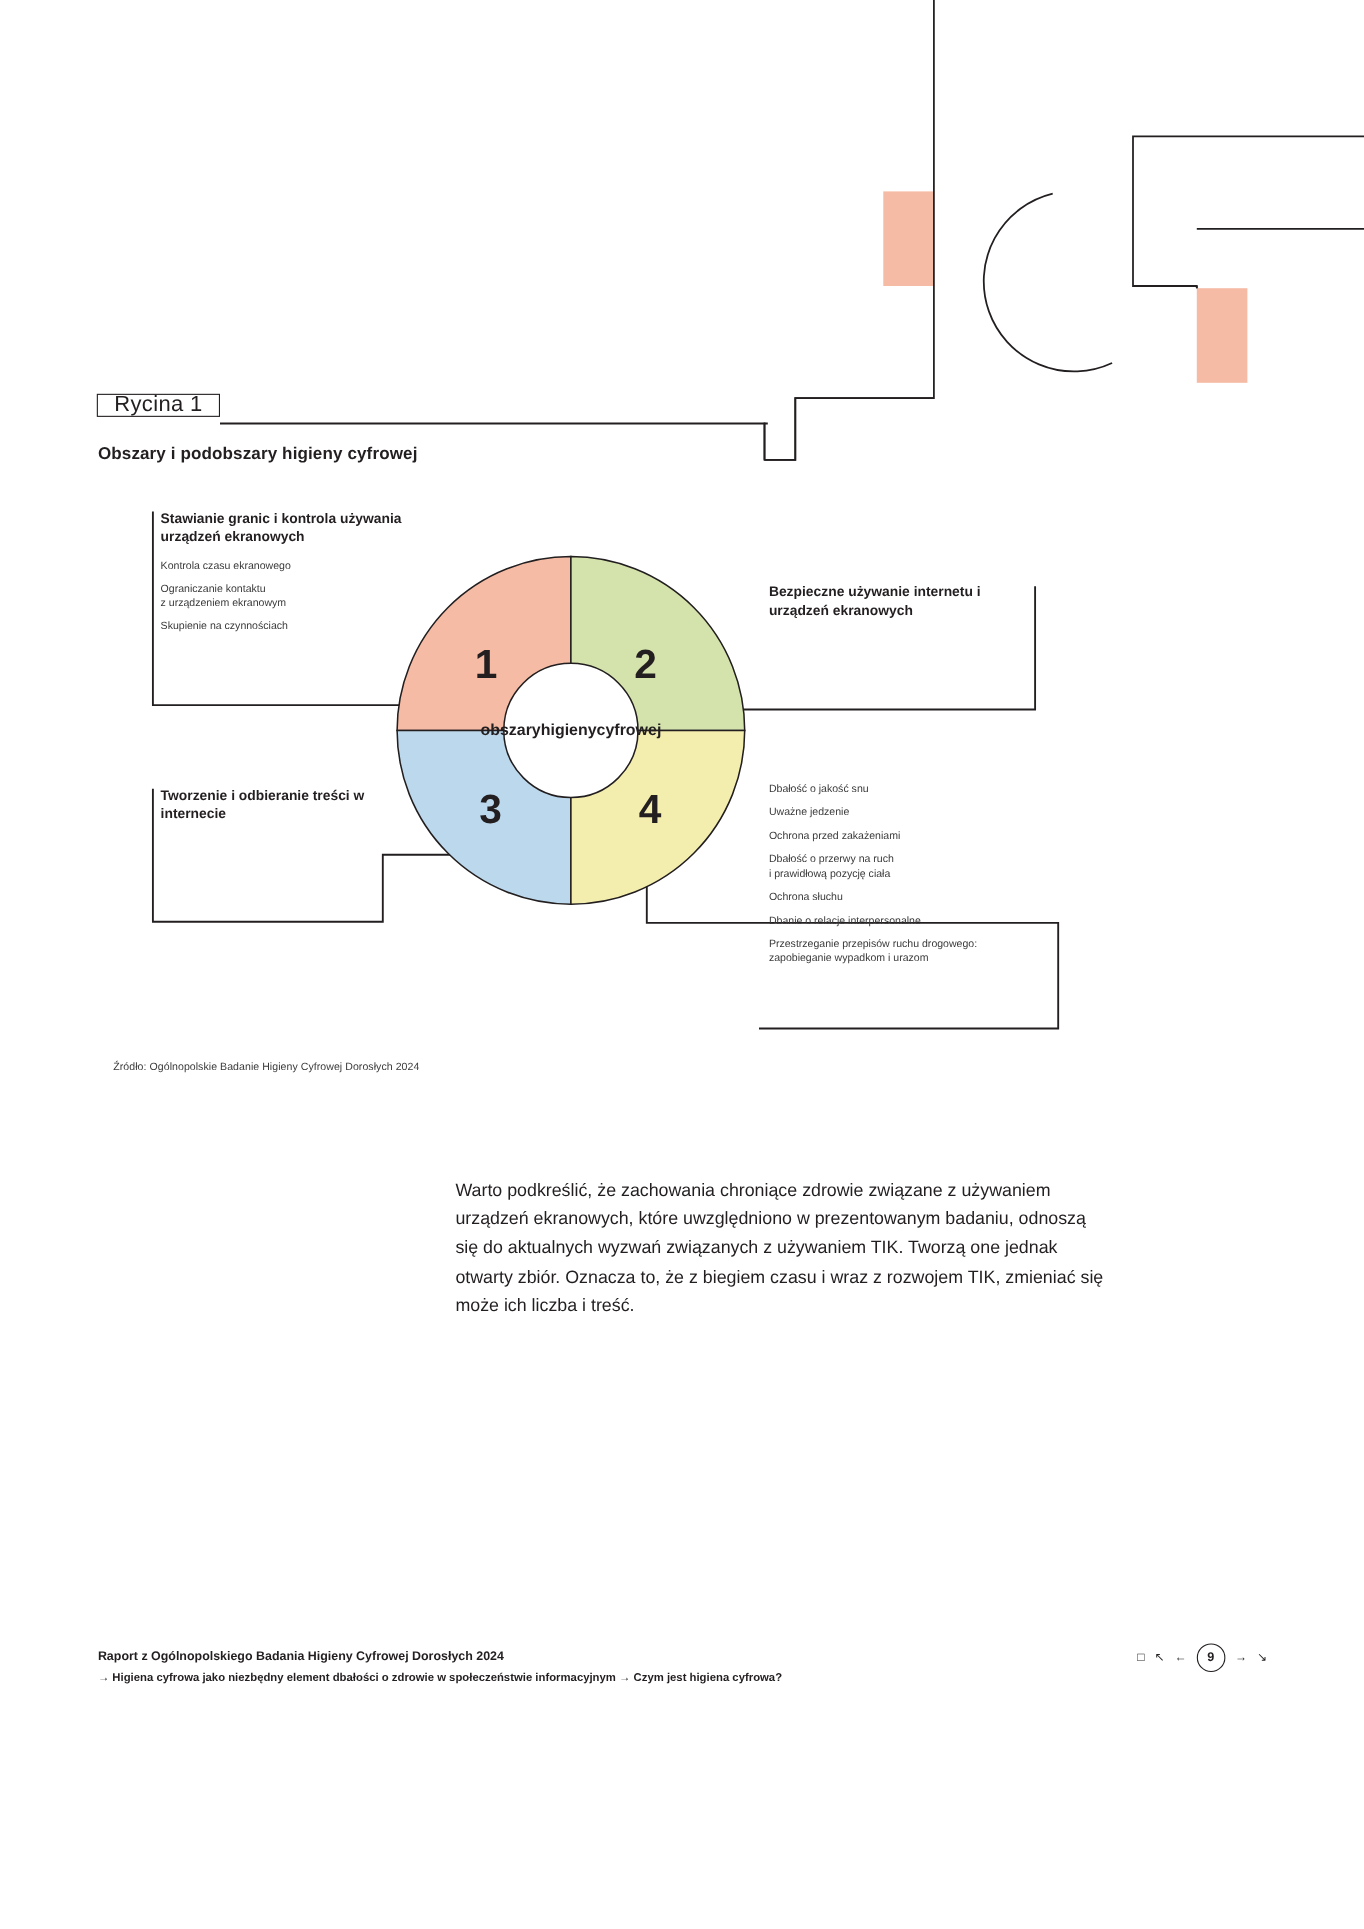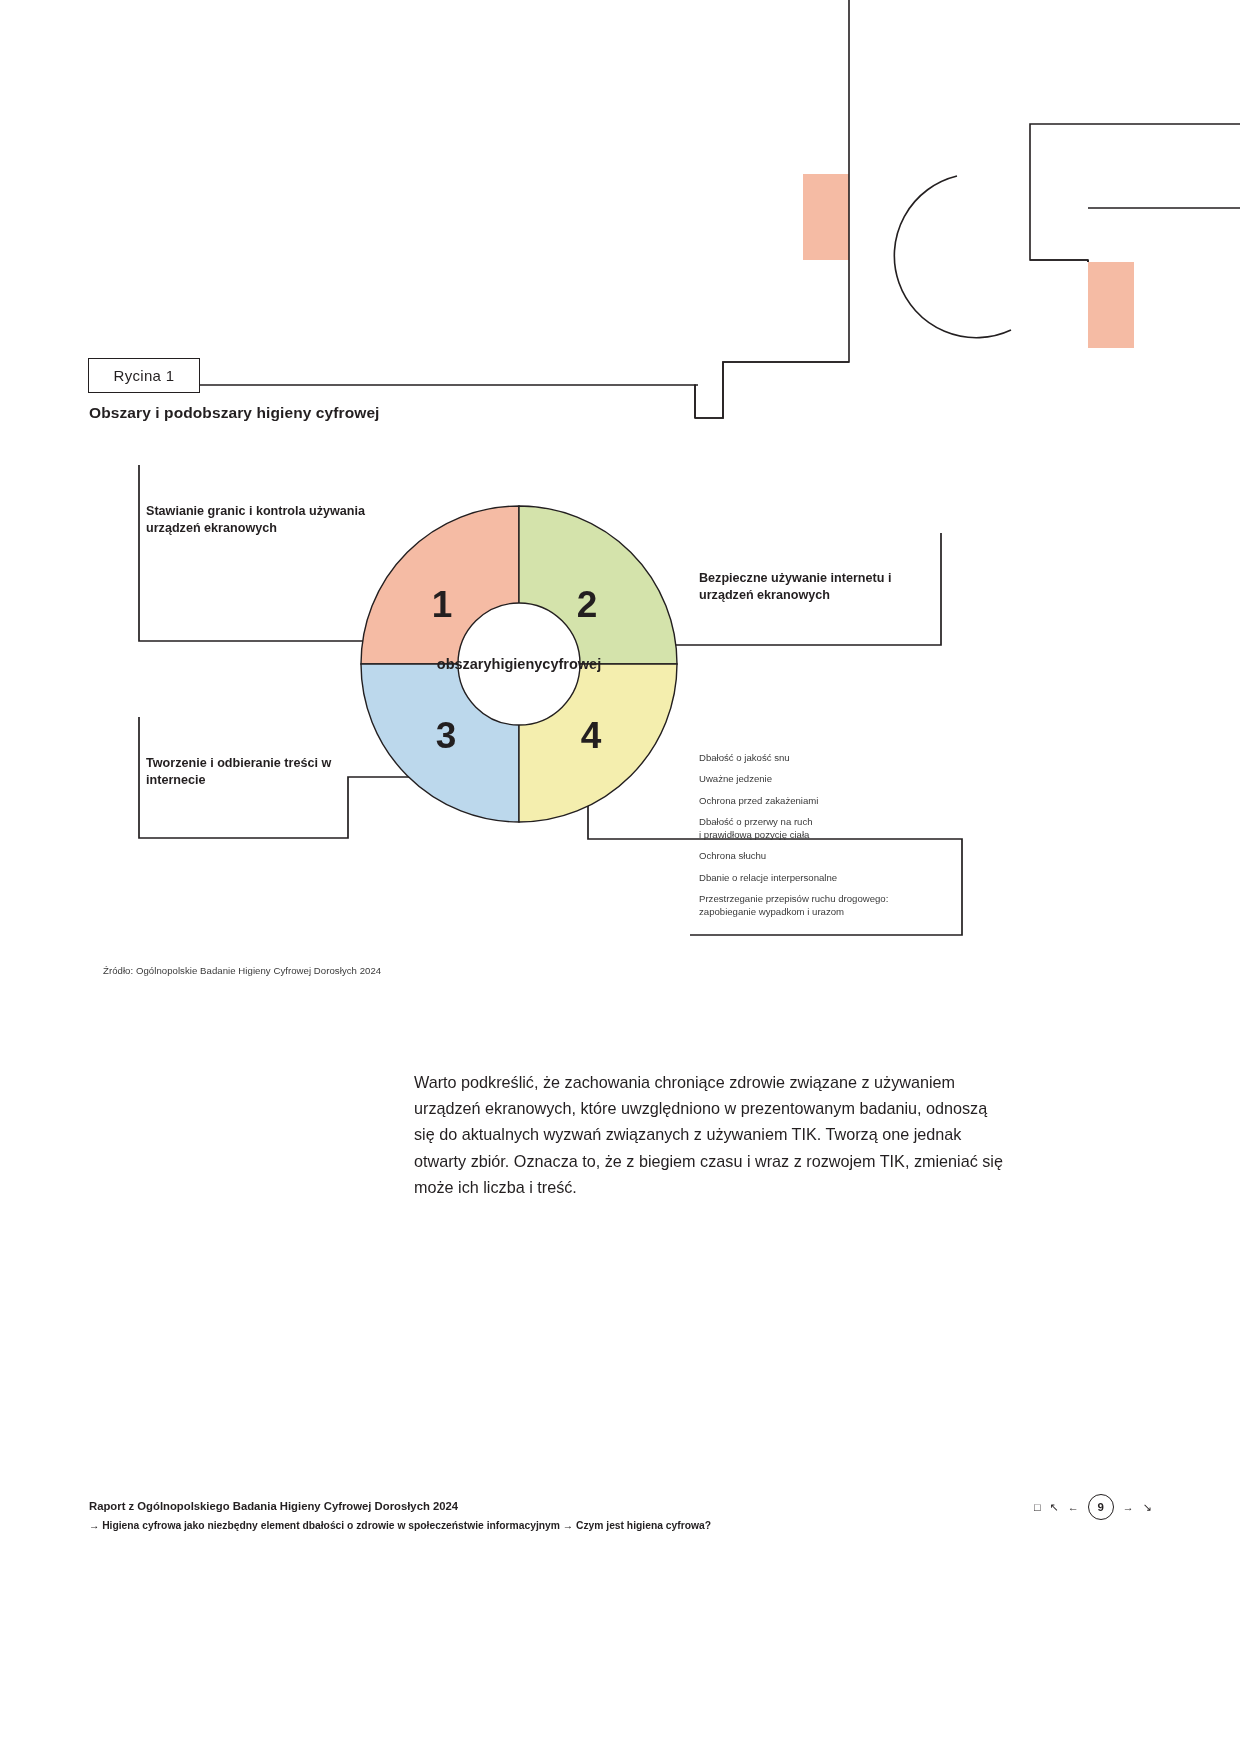--- a/index.html
+++ b/index.html
@@ -13,44 +13,44 @@
     overflow:hidden;
   }
 
   
   .deco { position:absolute; inset:0; pointer-events:none; }
   .deco svg { display:block; }
 
   
   .fig-label {
     position:absolute; left:88px; top:358px;
-    width:112px; height:35px;
+    width:112px; height:21px;
     border:1.6px solid #231f20;
     display:flex; align-items:center; justify-content:center;
-    font-size:15px; font-weight:400; letter-spacing:.3px;
+    font-size:20px; font-weight:400; letter-spacing:.3px;
     color:#231f20; background:#fff; z-index:5;
   }
   .fig-title {
     position:absolute; left:89px; top:404px;
     font-size:15.5px; font-weight:700; letter-spacing:.1px;
   }
 
   
   .donut { position:absolute; left:357px; top:502px; width:324px; height:324px; }
   .donut-center-text {
     position:absolute; left:357px; top:502px; width:324px; height:324px;
     display:flex; align-items:center; justify-content:center;
     font-size:14.5px; font-weight:700; line-height:1.42; text-align:center;
     pointer-events:none;
   }
 
   
 
   
-  .callout { position:absolute;margin-top:40px; }
+  .callout { position:absolute; }
   .callout h4 {
     margin:0 0 12px 0;
     font-size:12.6px; font-weight:700; line-height:1.34;
   }
   .callout ul { margin:0; padding:0; list-style:none; }
   .callout li {
     font-size:9.6px; font-weight:400; line-height:1.3;
     color:#3a3a3a; margin-bottom:9px;
   }
   .callout li:last-child { margin-bottom:0; }
@@ -147,20 +147,25 @@
   </svg>
 </div>
 <div class="donut-center-text">
   <span>obszary</span>
   <span>higieny</span>
   <span>cyfrowej</span>
 </div>
 
 <div class="callout" id="callout-1">
   <h4>Stawianie granic i kontrola używania urządzeń ekranowych</h4>
+  <ul>
+    <li>Kontrola czasu ekranowego</li>
+    <li>Ograniczanie kontaktu<br>z urządzeniem ekranowym</li>
+    <li>Skupienie na czynnościach</li>
+  </ul>
 </div>
 
 <div class="callout" id="callout-2">
   <h4>Bezpieczne używanie internetu i urządzeń ekranowych</h4>
 </div>
 
 <div class="callout" id="callout-3">
   <h4>Tworzenie i odbieranie treści w internecie</h4>
 </div>
 

